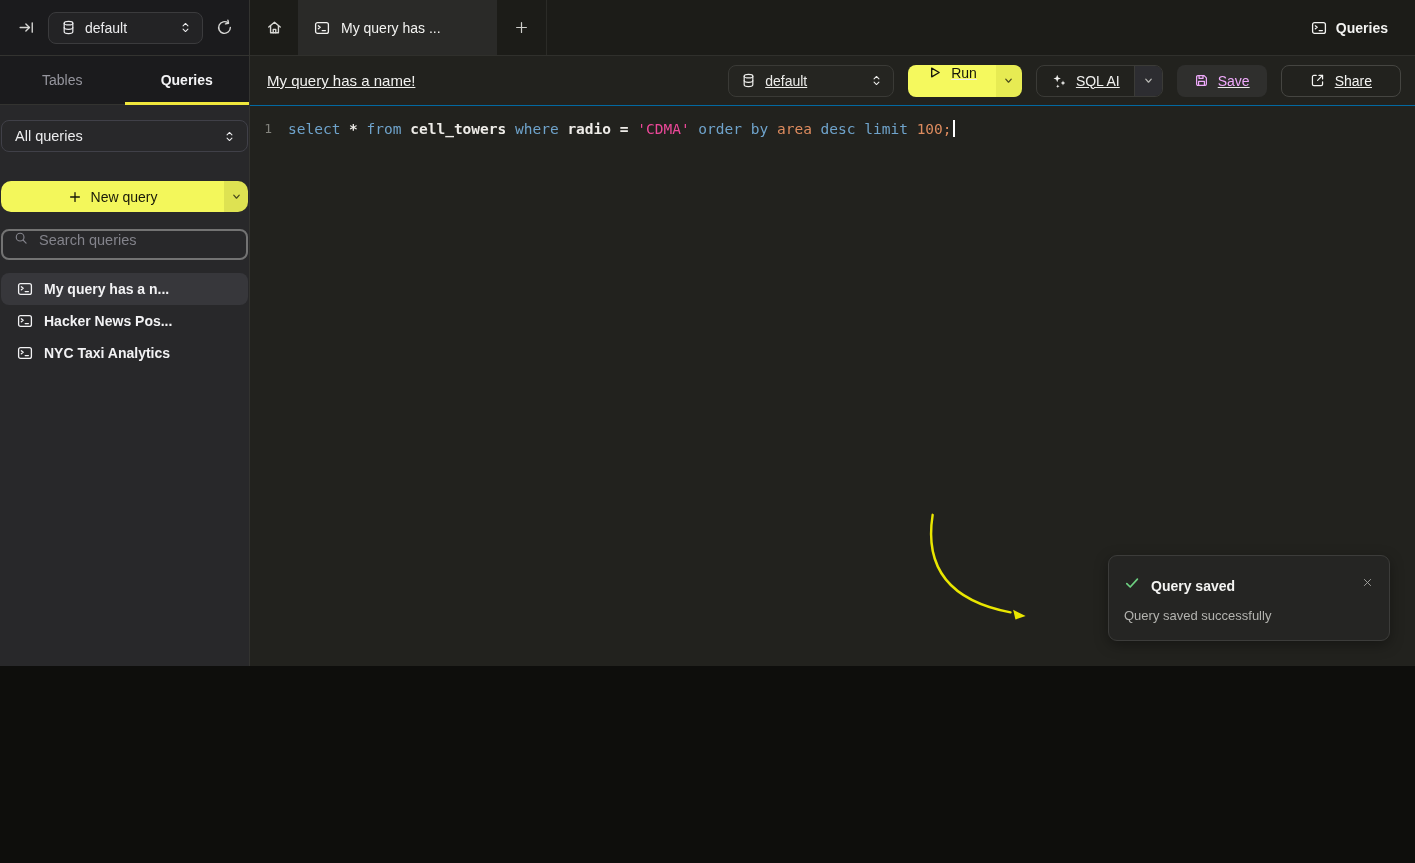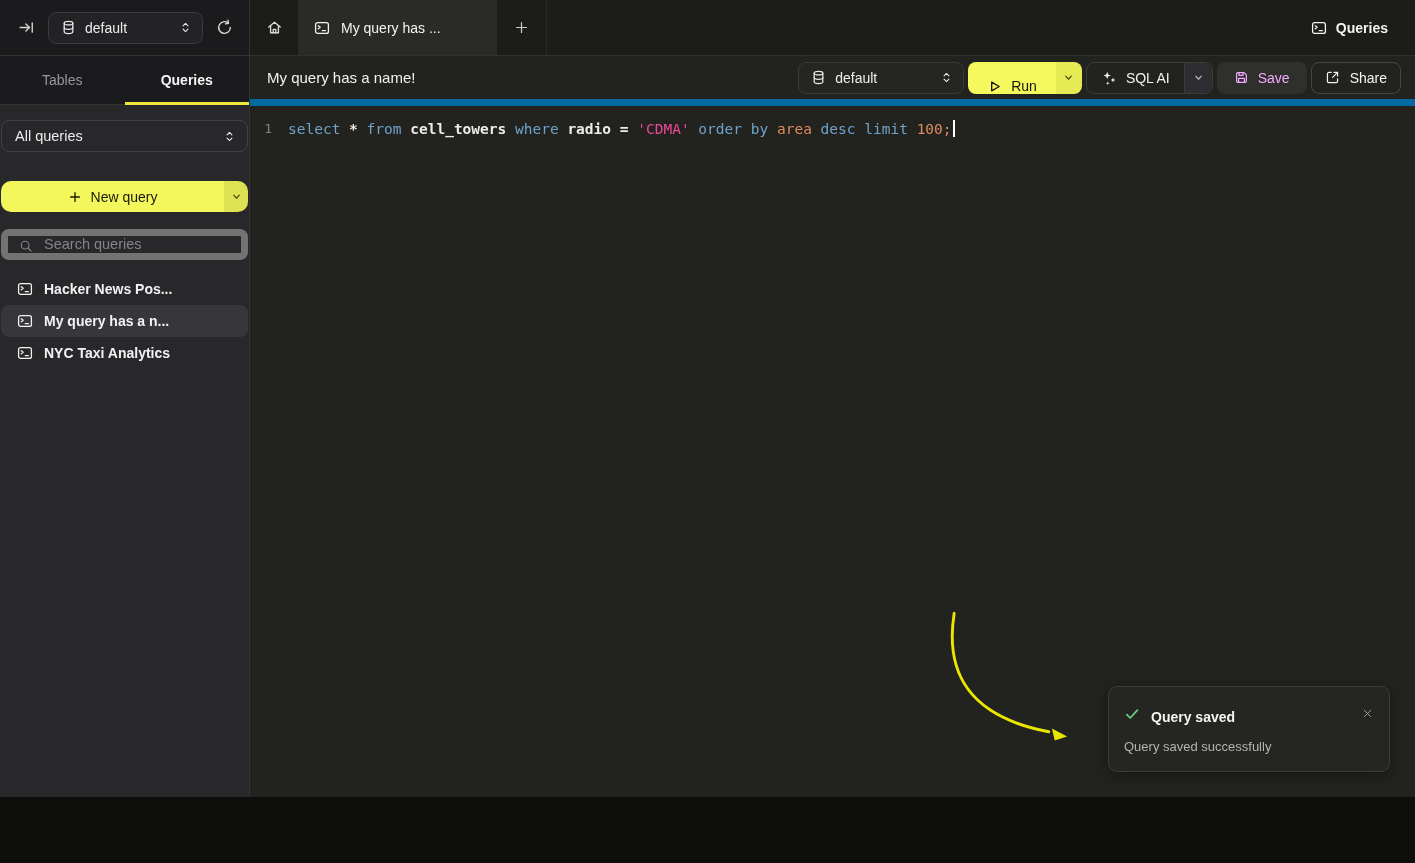--- a/index.html
+++ b/index.html
@@ -1,18 +1,18 @@
 <!DOCTYPE html>
 <html><head>
 <meta charset="utf-8">
 <style>
   * { box-sizing: border-box; }
   html,body { margin:0; padding:0; background:#0e0e0c; }
   .app {
-    position:relative; width:1415px; height:797px; overflow:hidden;
+    position:relative; width:1415px; height:666px; overflow:hidden;
     background:#22221e; font-family:"Liberation Sans", sans-serif;
     display:flex; flex-direction:column; color:#ececea;
   }
   svg { display:block; }
   .ic { stroke:currentColor; fill:none; stroke-width:1.3; stroke-linecap:round; stroke-linejoin:round; }
 
   
   .topbar { height:56px; flex-shrink:0; display:flex; }
   .topbar-left {
     width:250px; flex-shrink:0; background:#1b1b1d;
@@ -49,43 +49,43 @@
   .s-tab.active::after { content:""; position:absolute; left:0; right:0; bottom:-1px; height:3px; background:var(--underline,#f0e73c); }
   .sidebar-content { padding:15px 1px; display:flex; flex-direction:column; min-height:0; }
   .side-select {
     height:32px; border:1px solid #404048; border-radius:8px; background:transparent;
     display:flex; align-items:center; justify-content:space-between; padding:0 11px 0 13px;
     color:#ececee; font-size:14.5px; cursor:pointer; margin-bottom:29px;
   }
   .new-query { height:31px; border-radius:10px; display:flex; overflow:hidden; margin-bottom:17px; cursor:pointer; }
   .nq-main { flex:1; background:var(--accent,#f3f75b); display:flex; align-items:center; justify-content:center; gap:9px; color:#191909; font-size:14px; font-weight:500; border:none; cursor:pointer; }
   .nq-caret { width:24px; background:#dee252; display:flex; align-items:center; justify-content:center; color:#4a4a1e; border:none; cursor:pointer; }
-  .search-box { height:31px; border:7px solid #737373; border-radius:8px; display:flex; align-items:flex-end; gap:9px; padding:0 11px; margin-bottom:13px; color:#85858d; }
+  .search-box { height:31px; border:2px solid #737373; border-radius:8px; display:flex; align-items:flex-start; gap:9px; padding:0 11px; margin-bottom:13px; color:#85858d; }
   .search-box input { flex:1; background:transparent; border:none; outline:none; color:#ececee; font-size:14.5px; font-family:inherit; min-width:0; }
   .search-box input::placeholder { color:#83838b; }
   .query-list { display:flex; flex-direction:column; }
   .q-item { height:32px; display:flex; align-items:center; gap:11px; padding:0 16px; border-radius:8px; color:#f2f2f4; font-size:14px; font-weight:600; background:none; border:none; cursor:pointer; text-align:left; }
   .q-item.selected { background:#37373b; }
   .q-item .q-label { white-space:nowrap; overflow:hidden; }
 
   
   .main { flex:1; position:relative; display:flex; flex-direction:column; min-width:0; background:#22221e; }
-  .main-toolbar { height:50px; flex-shrink:0; border-bottom:7px solid #0369a1; display:flex; align-items:center; padding:0 14px 0 17px; gap:4px; }
+  .main-toolbar { height:50px; flex-shrink:0; border-bottom:1px solid #0369a1; display:flex; align-items:center; padding:0 14px 0 17px; gap:14px;text-decoration:underline; }
   .toolbar-title { flex:1; font-size:15px; font-weight:500; color:#f1f1ef; white-space:nowrap; overflow:hidden; }
   .ctl { height:32px; border-radius:8px; font-size:14px; display:flex; align-items:center; }
   .ctl-select { width:166px; background:#252521; border:1px solid #3a3a36; padding:0 10px 0 12px; gap:9px; color:#ececea; cursor:pointer; }
   .ctl-select .lbl { flex:1; }
   .btn-run { overflow:hidden; cursor:pointer; }
-  .run-main { height:100%; display:flex; align-items:flex-end; gap:9px; padding:0 19px; background:var(--run,#f5f95e); color:#15150a; font-weight:500; font-size:14px; border:none; cursor:pointer; }
+  .run-main { height:100%; display:flex; align-items:flex-start; gap:9px; padding:0 19px; background:var(--run,#f5f95e); color:#15150a; font-weight:500; font-size:14px; border:none; cursor:pointer; }
   .run-caret { height:100%; width:26px; display:flex; align-items:center; justify-content:center; background:#e7eb53; color:#4c4c1c; border:none; cursor:pointer; }
   .btn-sqlai { border:1px solid #3b3b37; overflow:hidden; cursor:pointer; }
   .sqlai-main { height:100%; display:flex; align-items:center; gap:9px; padding:0 14px; background:transparent; color:#f1f1ef; font-weight:500; font-size:14px; border:none; cursor:pointer; }
   .sqlai-caret { height:100%; width:28px; display:flex; align-items:center; justify-content:center; background:#2d2d31; color:#b8b8b4; border:none; border-left:1px solid #3b3b37; cursor:pointer; }
   .btn-save { background:#2f2f2d; color:#f0abfc; gap:9px; padding:0 17px; font-weight:500; border:none; cursor:default; }
-  .btn-share { background:transparent; border:1px solid #454541; color:#f4f4f2; gap:10px; padding:0 13px; font-weight:500; cursor:pointer; }
+  .btn-share { background:transparent; border:1px solid #454541; color:#f4f4f2; gap:10px; padding:0 28px; font-weight:500; cursor:pointer; }
 
   
   .editor { flex:1; position:relative; padding-top:11px; font-family:"DejaVu Sans Mono", monospace; font-size:14.5px; }
   .code-line { display:flex; align-items:center; height:22px; cursor:text; }
   .line-no { width:22px; flex-shrink:0; text-align:right; color:#83837d; font-size:13px; }
   .code { white-space:pre; margin-left:16px; color:#d8d8d4; }
   .tk-kw  { color:#6fa3cb; }
   .tk-id  { color:#edebe7; font-weight:bold; }
   .tk-str { color:#ec4899; }
   .tk-num { color:#dd8b5e; }
@@ -237,39 +237,39 @@
           <span>
             <svg class="ic" width="14" height="14" viewBox="0 0 16 16">
                 <circle cx="7" cy="7" r="4.4"></circle>
                 <line x1="10.3" y1="10.3" x2="13.8" y2="13.8"></line>
               </svg>
           </span>
           <input type="text" placeholder="Search queries" style="">
         </div>
 
         <div class="query-list">
-          <button class="q-item">
+          <button class="q-item selected">
             <span>
               <svg class="ic" width="16" height="16" viewBox="0 0 16 16">
                   <rect x="1.6" y="2.6" width="12.8" height="10.8" rx="2"></rect>
                   <polyline points="4.3,5.8 6.2,7.3 4.3,8.8"></polyline>
                   <line x1="8.2" y1="10.6" x2="11.4" y2="10.6"></line>
                 </svg>
             </span>
-            <span class="q-label">Hacker News Pos...</span>
-          </button>
-          <button class="q-item selected">
+            <span class="q-label">My query has a n...</span>
+          </button>
+          <button class="q-item">
             <span>
               <svg class="ic" width="16" height="16" viewBox="0 0 16 16">
                   <rect x="1.6" y="2.6" width="12.8" height="10.8" rx="2"></rect>
                   <polyline points="4.3,5.8 6.2,7.3 4.3,8.8"></polyline>
                   <line x1="8.2" y1="10.6" x2="11.4" y2="10.6"></line>
                 </svg>
             </span>
-            <span class="q-label">My query has a n...</span>
+            <span class="q-label">Hacker News Pos...</span>
           </button>
           <button class="q-item">
             <span>
               <svg class="ic" width="16" height="16" viewBox="0 0 16 16">
                   <rect x="1.6" y="2.6" width="12.8" height="10.8" rx="2"></rect>
                   <polyline points="4.3,5.8 6.2,7.3 4.3,8.8"></polyline>
                   <line x1="8.2" y1="10.6" x2="11.4" y2="10.6"></line>
                 </svg>
             </span>
             <span class="q-label">NYC Taxi Analytics</span>

